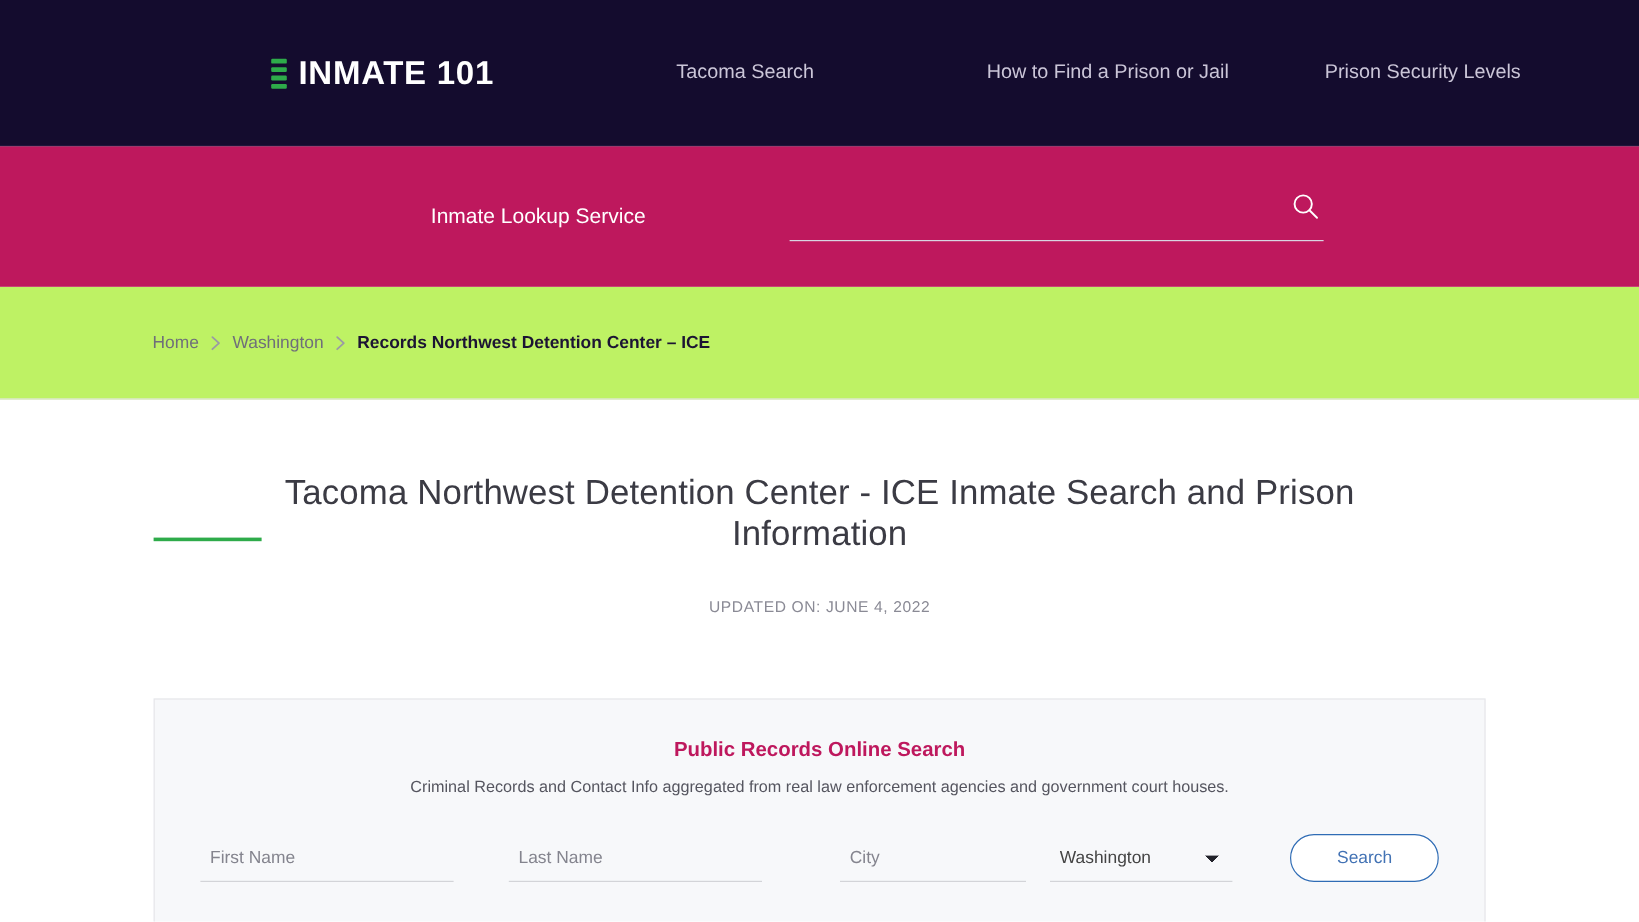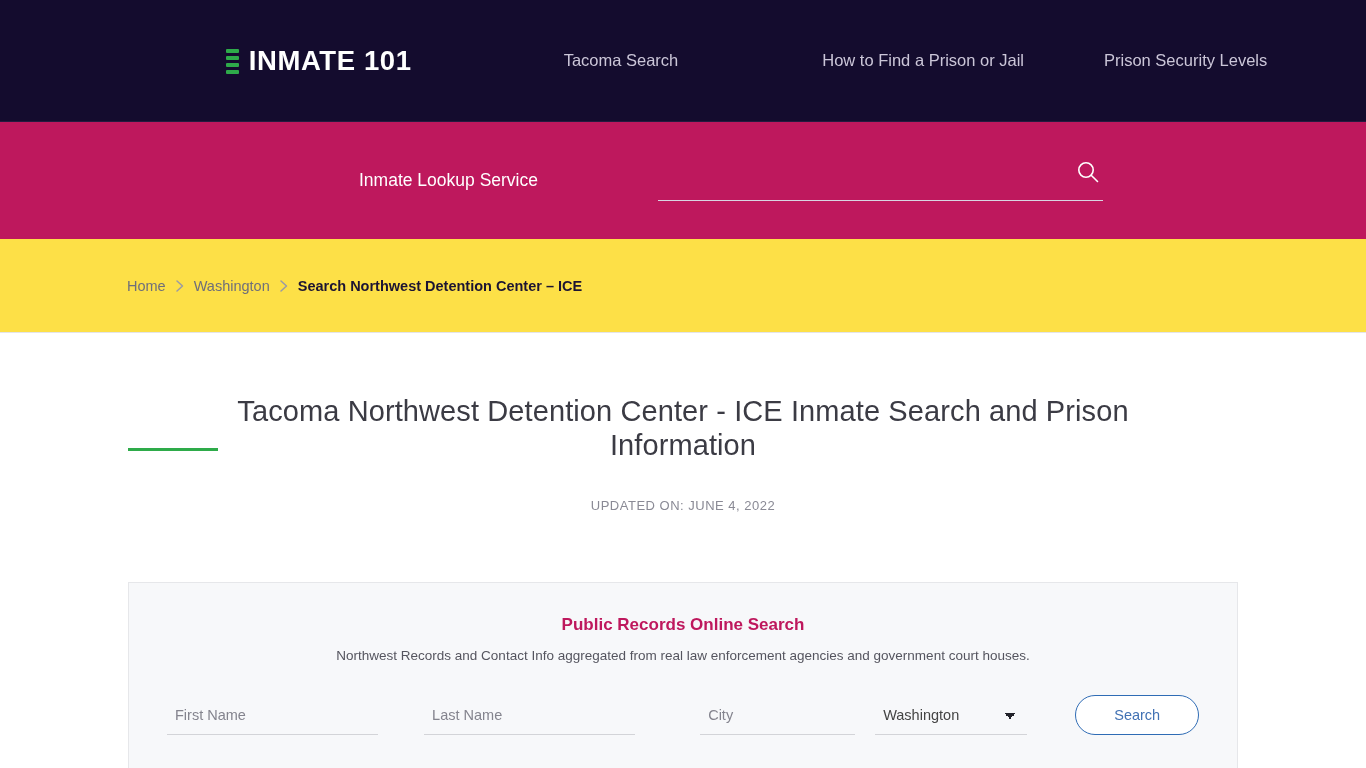--- a/index.html
+++ b/index.html
@@ -111,21 +111,21 @@
     height: 26px;
     background: none;
     border: none;
     cursor: pointer;
     padding: 0;
   }
 
   
   .breadcrumb-bar {
     height: 94px;
-    background: #fde047;
+    background: #bef264;
     border-bottom: 1px solid #e4e4e8;
     display: flex;
     align-items: center;
   }
   .breadcrumb {
     margin-left: 127px;
     display: flex;
     align-items: center;
     gap: 9px;
     font-size: 14.5px;
@@ -294,33 +294,33 @@
       <svg width="10" height="14" viewBox="0 0 10 14" fill="none">
         <path d="M2 2 L7.5 7 L2 12" stroke="#9a9aa5" stroke-width="1.5" stroke-linecap="round" stroke-linejoin="round"></path>
       </svg>
     </span>
     <a href="#">Washington</a>
     <span class="crumb-sep">
       <svg width="10" height="14" viewBox="0 0 10 14" fill="none">
         <path d="M2 2 L7.5 7 L2 12" stroke="#9a9aa5" stroke-width="1.5" stroke-linecap="round" stroke-linejoin="round"></path>
       </svg>
     </span>
-    <span class="crumb-current">Search Northwest Detention Center – ICE</span>
+    <span class="crumb-current">Records Northwest Detention Center – ICE</span>
   </div>
 </div>
 
 <div class="page-head">
   <h1 class="page-title">Tacoma Northwest Detention Center - ICE Inmate Search and Prison Information</h1>
   <div class="title-accent"></div>
   <div class="updated-on">UPDATED ON: JUNE 4, 2022</div>
 </div>
 
 <div class="card">
   <div class="card-title">Public Records Online Search</div>
-  <div class="card-sub">Northwest Records and Contact Info aggregated from real law enforcement agencies and government court houses.</div>
+  <div class="card-sub">Criminal Records and Contact Info aggregated from real law enforcement agencies and government court houses.</div>
   <div class="form-row">
     <input class="f-input f-first" type="text" placeholder="First Name" style="">
     <input class="f-input f-last" type="text" placeholder="Last Name" style="">
     <input class="f-input f-city" type="text" placeholder="City" style="">
     <select class="f-state">
       <option>Washington</option>
     </select>
     <button class="btn-search">Search</button>
   </div>
 </div>

